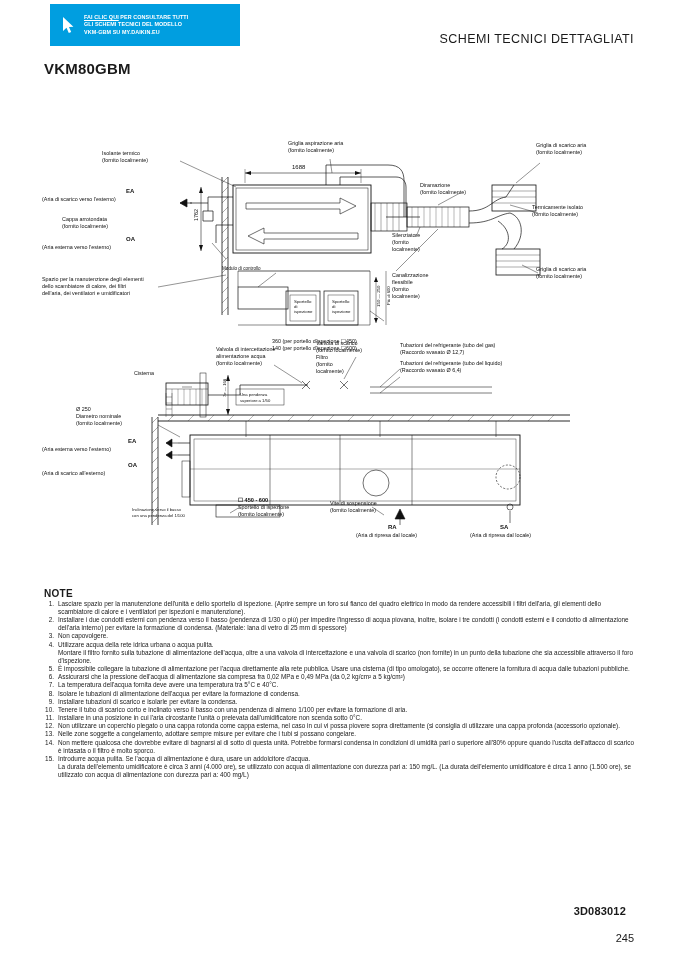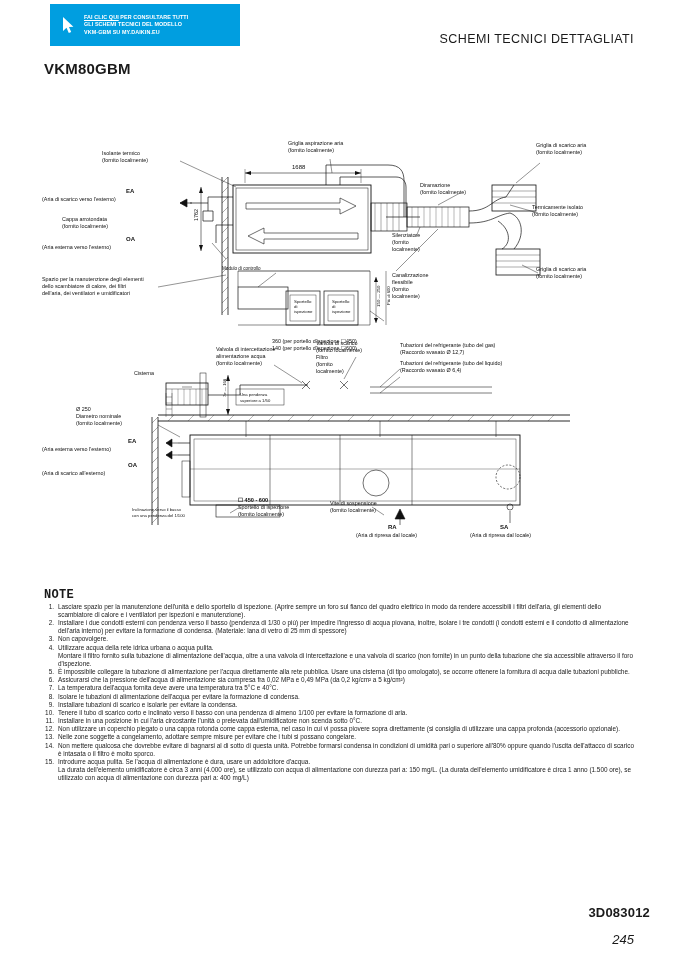--- a/index.html
+++ b/index.html
@@ -72,25 +72,24 @@
   }
   .drawing svg { display: block; }
 
   
   .notes {
     position: absolute;
     left: 44px; top: 588px;
     width: 592px;
   }
   .notes-title {
-    font-size: 12px;
+    font-size: 10px;
     font-weight: bold;
     letter-spacing: 0.3px;
     margin-bottom: 1px;
-    font-family: Liberation Mono, monospace;
   }
   .note-row {
     display: flex;
     font-size: 6.4px;
     line-height: 8.0px;
     margin-bottom: 0.2px;
   }
   .note-num {
     width: 14px;
     flex: 0 0 14px;
@@ -98,30 +97,29 @@
     padding-right: 4px;
   }
   .note-body { flex: 1 1 auto; }
   .note-sub {
     padding-left: 0px;
   }
 
   
   .doc-code {
     position: absolute;
-    right: 28px; top: 905px;
-    font-size: 13px;
+    right: 52px; top: 905px;
+    font-size: 11px;
     font-weight: bold;
     letter-spacing: 0.2px;
   }
   .page-num {
     position: absolute;
     right: 44px; top: 932px;
-    font-size: 13px;
-    font-style: italic;
+    font-size: 11px;
   }
 
   
   .dw text { font-family: "Liberation Sans", sans-serif; fill: #111; }
 </style>
 </head>
 <body>
 
 <div class="page">
 

